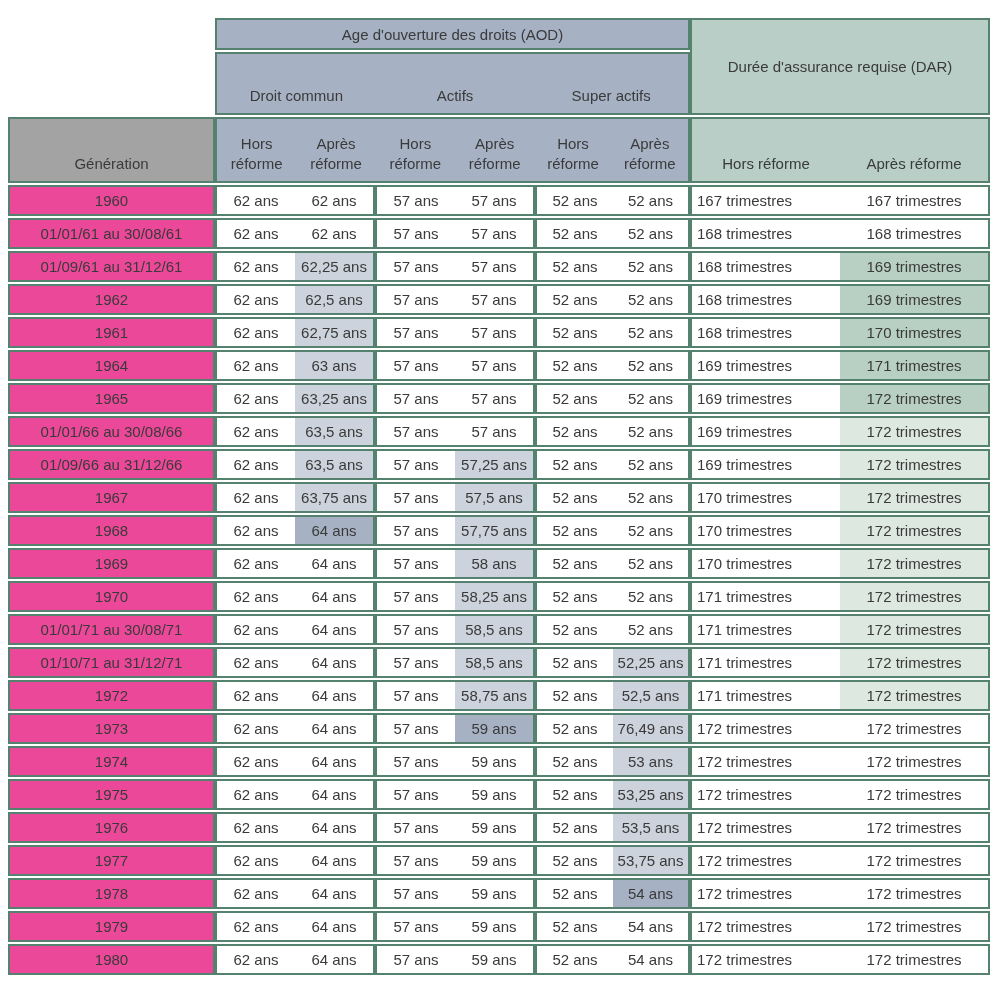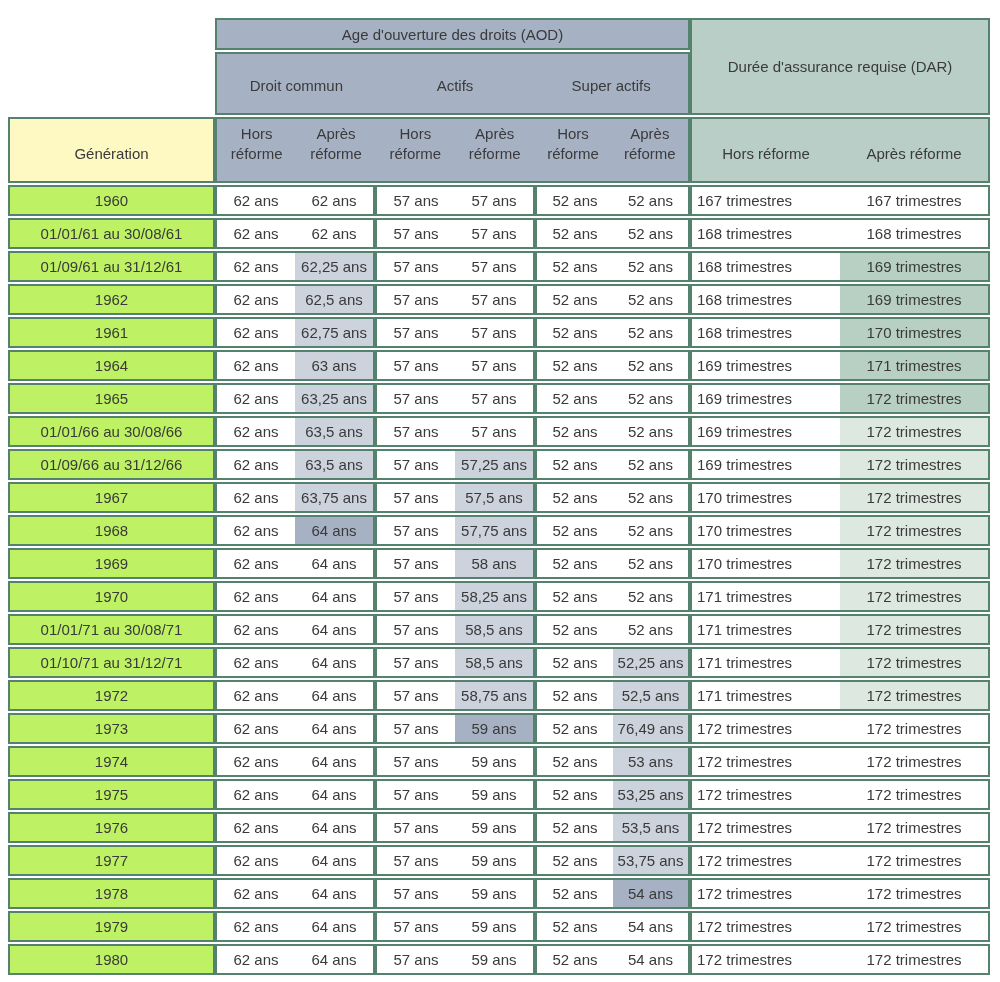--- a/index.html
+++ b/index.html
@@ -26,29 +26,29 @@
   
   .bx{border:2px solid var(--bd);}          
   .gs{border:2px solid var(--bd);border-right:none;}  
   .ge{border:2px solid var(--bd);border-left:none;}   
   .nob{border:none;background:#fff;}
   
   .aod-title{background:var(--hblue);height:28px;margin-top:6px;}
   .dar-title{background:var(--hgreen);}
   .grp-band{background:var(--hblue);height:59px;vertical-align:bottom;}
   .grp-band .flexrow,.sub-band .flexrow,.dar-sub .flexrow{
-    display:flex;align-items:flex-end;height:100%;box-sizing:border-box;padding-bottom:17px;
+    display:flex;align-items:flex-end;height:100%;box-sizing:border-box;padding-bottom:7px;
   }
   .sub-band{background:var(--hblue);height:62px;vertical-align:bottom;}
   .dar-sub{background:var(--hgreen);height:62px;vertical-align:bottom;}
   .flexrow span{display:block;text-align:center;line-height:1.35;}
-  .gen-head{background:#fef9c3;vertical-align:bottom;padding-bottom:19px;}
+  .gen-head{background:#a3a3a3;vertical-align:bottom;padding-bottom:9px;}
   
   .dr td{height:27px;}
-  .gen{background:#bef264;}
+  .gen{background:#ec4899;}
   .darh{text-align:left;padding-left:5px;}
   
   .lb{background:var(--lb);}
   .db{background:var(--db);}
   .mg{background:var(--mg);}
   .lg{background:var(--lg);}
 </style>
 </head>
 <body>
 

